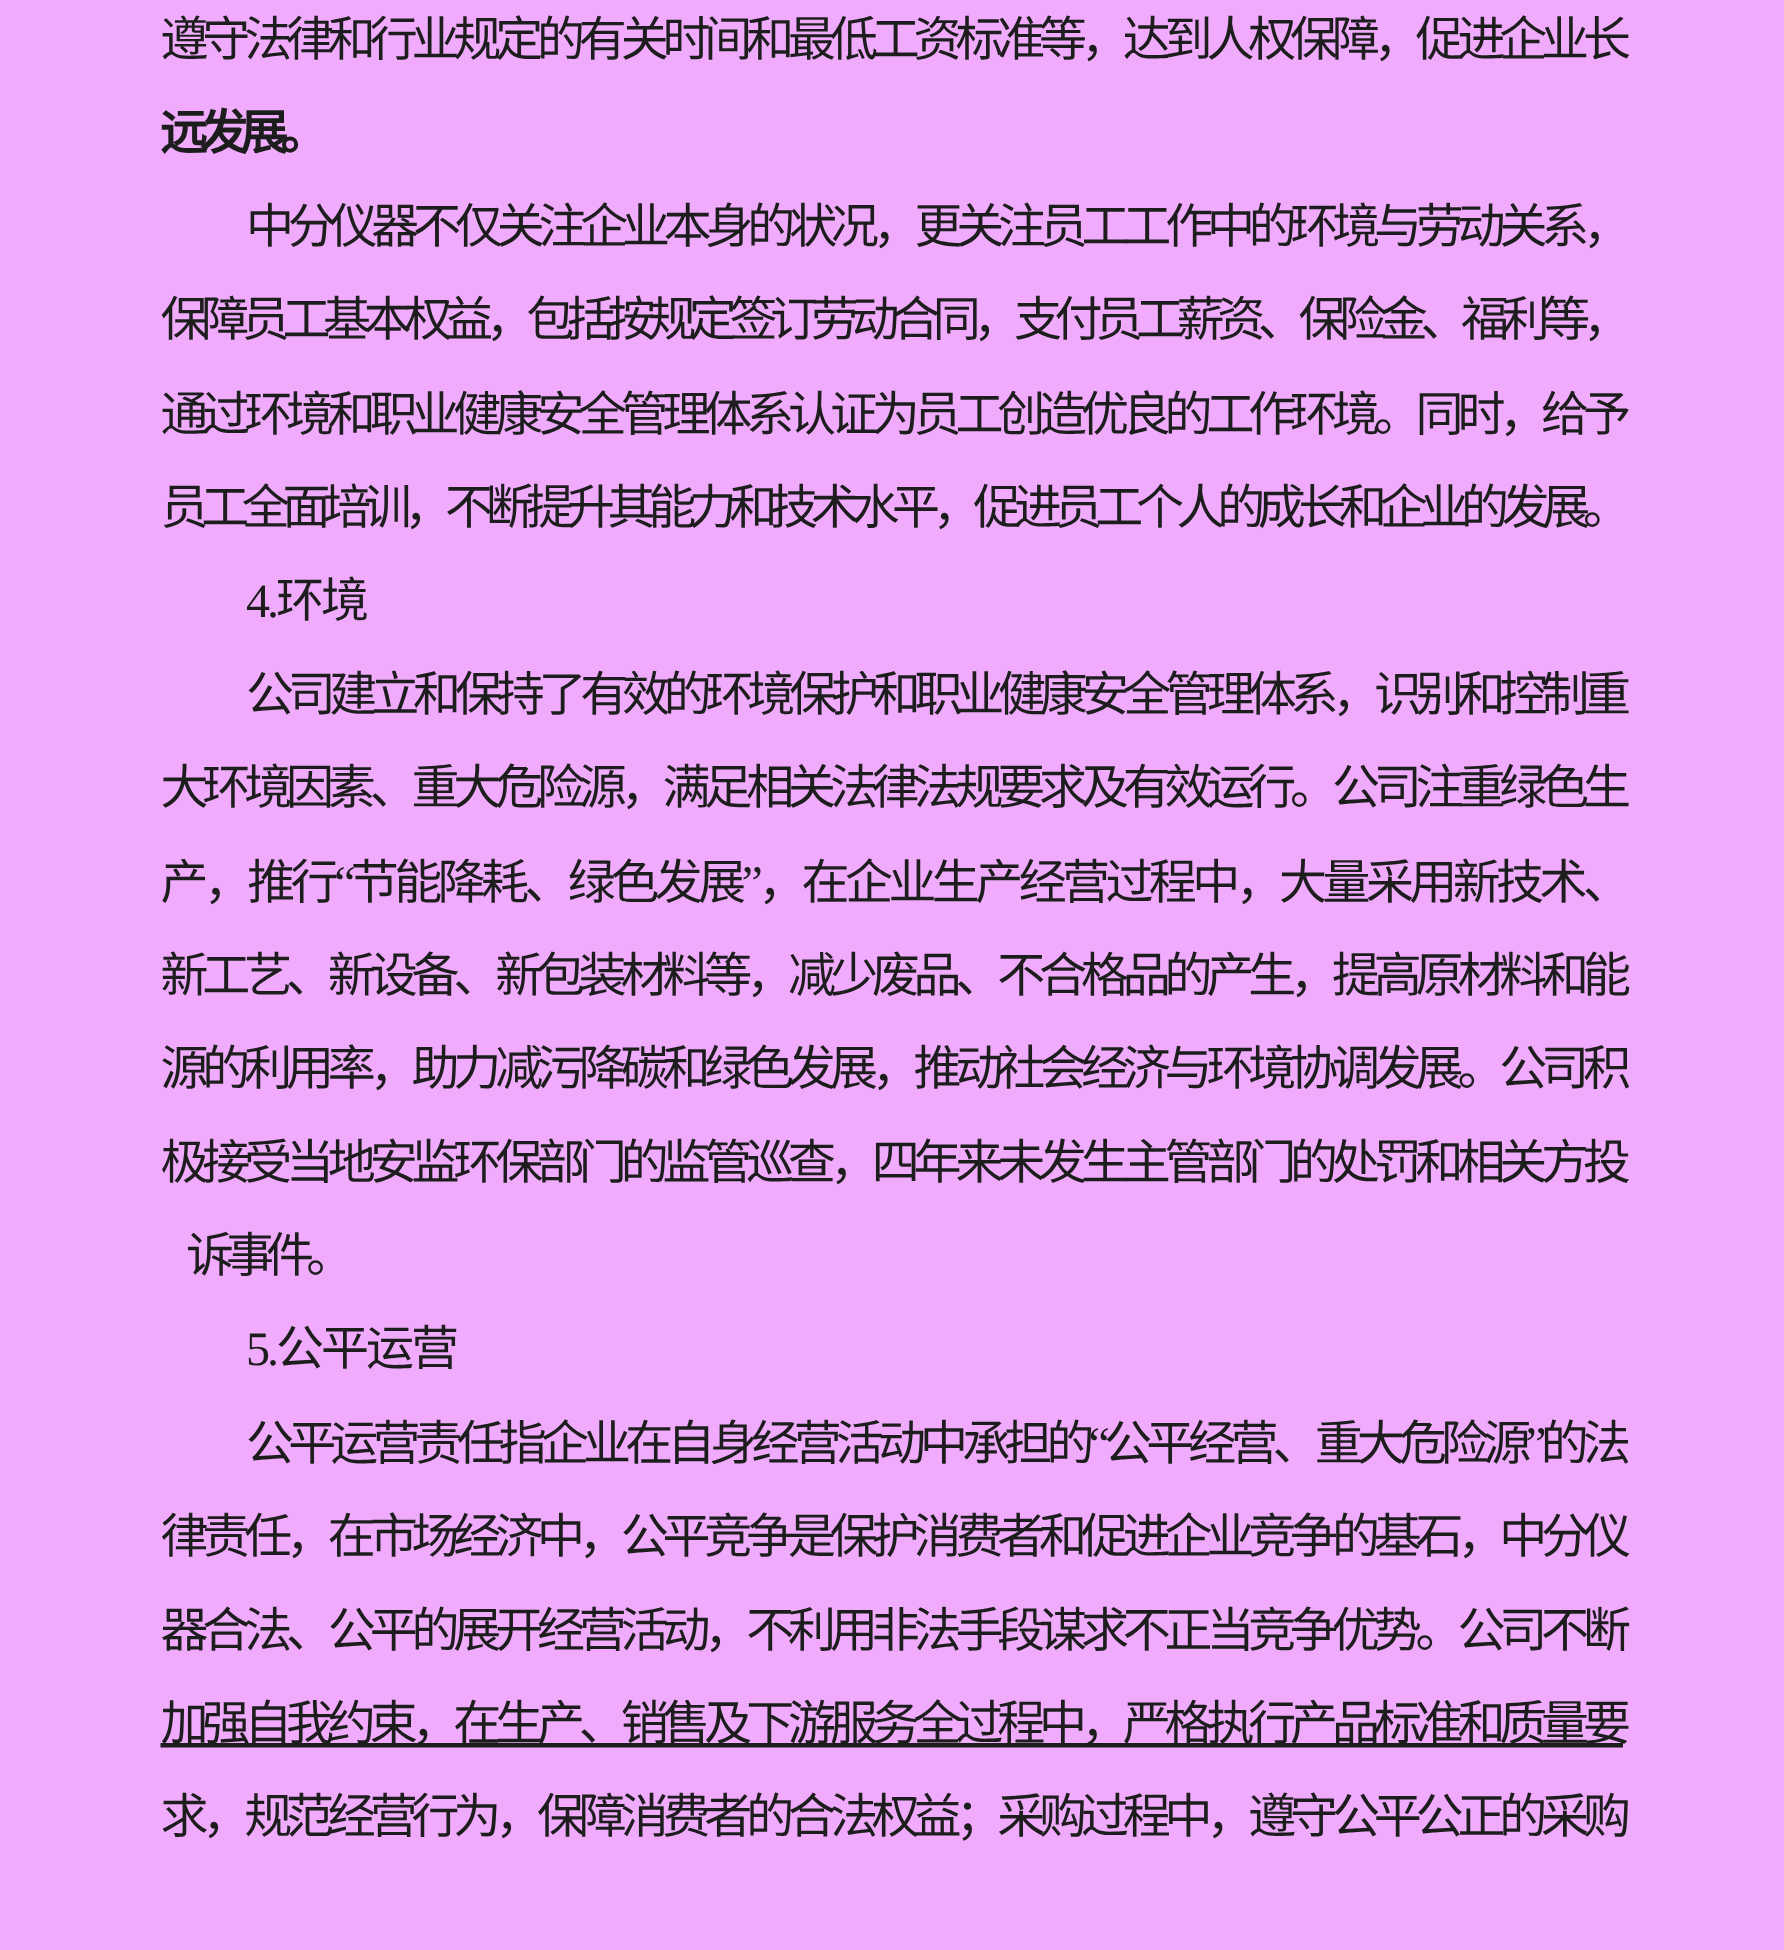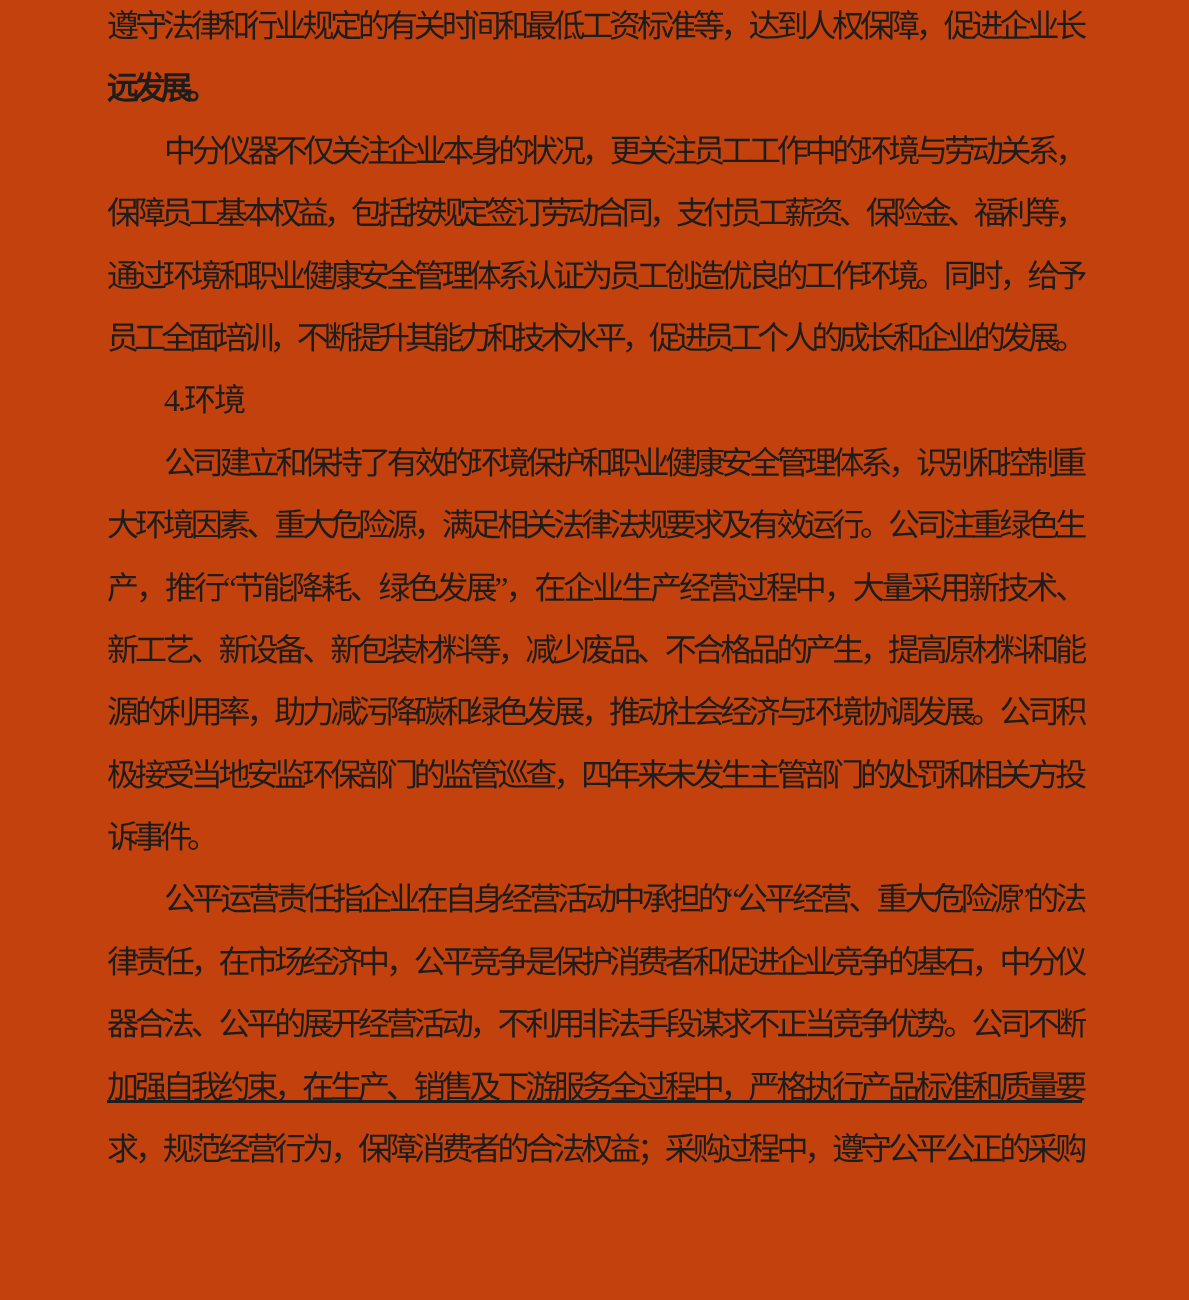--- a/index.html
+++ b/index.html
@@ -39,35 +39,36 @@
     text-indent: 57px;
   }
   
   .line.heading {
     letter-spacing: -2px;
   }
 </style>
 </head>
 <body>
 
-<div class="page" style="background: #c2410c;">
+<div class="page" style="background: #f0abfc;">
   <div class="textblock">
     <div class="line fill" style="color: rgb(29, 29, 29);">遵守法律和行业规定的有关时间和最低工资标准等，达到人权保障，促进企业长</div>
     <div class="line" style="color: rgb(29, 29, 29); font-weight: bold;">远发展。</div>
     <div class="line indent fill" style="color: rgb(29, 29, 29);">中分仪器不仅关注企业本身的状况，更关注员工工作中的环境与劳动关系，</div>
     <div class="line fill" style="color: rgb(29, 29, 29);">保障员工基本权益，包括按规定签订劳动合同，支付员工薪资、保险金、福利等，</div>
     <div class="line fill" style="color: rgb(29, 29, 29);">通过环境和职业健康安全管理体系认证为员工创造优良的工作环境。同时，给予</div>
     <div class="line fill" style="color: rgb(29, 29, 29);">员工全面培训，不断提升其能力和技术水平，促进员工个人的成长和企业的发展。</div>
     <div class="line indent heading" style="color: rgb(29, 29, 29);">4.环境</div>
     <div class="line indent fill" style="color: rgb(29, 29, 29);">公司建立和保持了有效的环境保护和职业健康安全管理体系，识别和控制重</div>
     <div class="line fill" style="color: rgb(29, 29, 29);">大环境因素、重大危险源，满足相关法律法规要求及有效运行。公司注重绿色生</div>
     <div class="line fill" style="color: rgb(29, 29, 29);">产，推行“节能降耗、绿色发展”，在企业生产经营过程中，大量采用新技术、</div>
     <div class="line fill" style="color: rgb(29, 29, 29);">新工艺、新设备、新包装材料等，减少废品、不合格品的产生，提高原材料和能</div>
     <div class="line fill" style="color: rgb(29, 29, 29);">源的利用率，助力减污降碳和绿色发展，推动社会经济与环境协调发展。公司积</div>
     <div class="line fill" style="color: rgb(29, 29, 29);">极接受当地安监环保部门的监管巡查，四年来未发生主管部门的处罚和相关方投</div>
-    <div class="line" style="color: rgb(29, 29, 29);">诉事件。</div>
+    <div class="line" style="color: rgb(29, 29, 29); margin-left: 17px;">诉事件。</div>
+    <div class="line indent heading" style="color: rgb(29, 29, 29);">5.公平运营</div>
     <div class="line indent fill" style="color: rgb(29, 29, 29);">公平运营责任指企业在自身经营活动中承担的“公平经营、重大危险源”的法</div>
     <div class="line fill" style="color: rgb(29, 29, 29);">律责任，在市场经济中，公平竞争是保护消费者和促进企业竞争的基石，中分仪</div>
     <div class="line fill" style="color: rgb(29, 29, 29);">器合法、公平的展开经营活动，不利用非法手段谋求不正当竞争优势。公司不断</div>
     <div class="line fill" style="color: rgb(29, 29, 29); text-decoration: underline;">加强自我约束，在生产、销售及下游服务全过程中，严格执行产品标准和质量要</div>
     <div class="line fill" style="color: rgb(29, 29, 29);">求，规范经营行为，保障消费者的合法权益；采购过程中，遵守公平公正的采购</div>
   </div>
 </div>
 
 </body></html>

